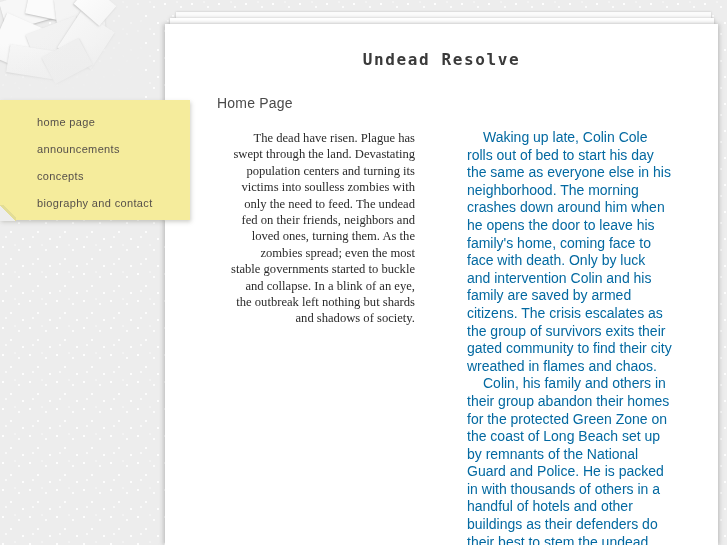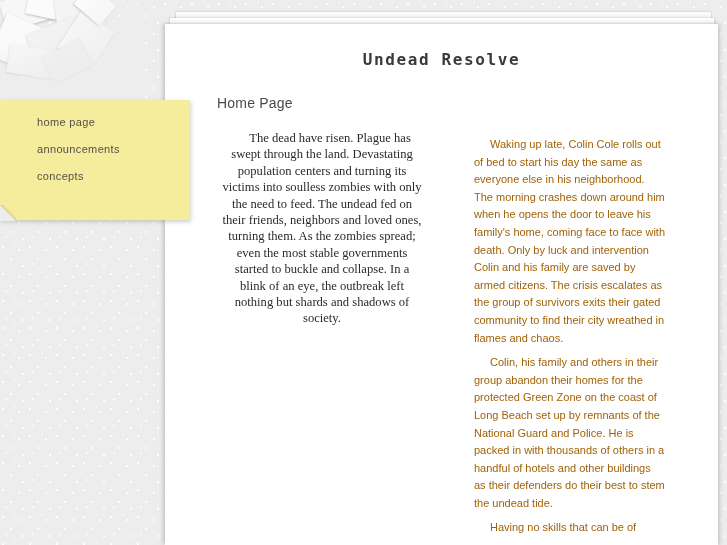--- a/index.html
+++ b/index.html
@@ -161,34 +161,34 @@
     margin: 0 0 19px 0;
     font-weight: normal;
     letter-spacing: 0.2px;
   }
 
   .serif-p {
     font-family: "Liberation Serif", "DejaVu Serif", serif;
     font-size: 12.6px;
     line-height: 16.4px;
     color: #2b2b2b;
-    margin: 4px;
+    margin: 12px;
     text-indent: 16px;
-    text-align: center;
+    text-align: right;
   }
   .serif-p .title-italic {
     font-style: italic;
   }
 
   .sans-p {
     font-family: "Liberation Sans", sans-serif;
-    font-size: 11px;
+    font-size: 14px;
     line-height: 17.6px;
-    color: #a16207;
-    margin: 7px;
+    color: #0369a1;
+    margin: 0;
     text-indent: 16px;
     text-align: left;
   }
 </style>
 </head>
 <body>
 
 <div id="bg-texture"></div>
 
 <div id="crumpled-photo">
@@ -208,20 +208,21 @@
 <div class="sheet" id="sheet-back-1"></div>
 <div class="sheet" id="sheet-main"></div>
 
 <div id="page-title">Undead Resolve</div>
 
 <nav id="sticky-note">
   <div id="nav-list">
     <a class="nav-item">home page</a>
     <a class="nav-item">announcements</a>
     <a class="nav-item">concepts</a>
+    <a class="nav-item">biography and contact</a>
   </div>
   <div class="curl"></div>
 </nav>
 
 <div id="content-columns">
 
   <div id="col-left">
     <h2 id="section-heading">Home Page</h2>
     <p class="serif-p">The dead have risen. Plague has swept through the land. Devastating population centers and turning its victims into soulless zombies with only the need to feed. The undead fed on their friends, neighbors and loved ones, turning them. As the zombies spread; even the most stable governments started to buckle and collapse. In a blink of an eye, the outbreak left nothing but shards and shadows of society.</p>
   </div>

